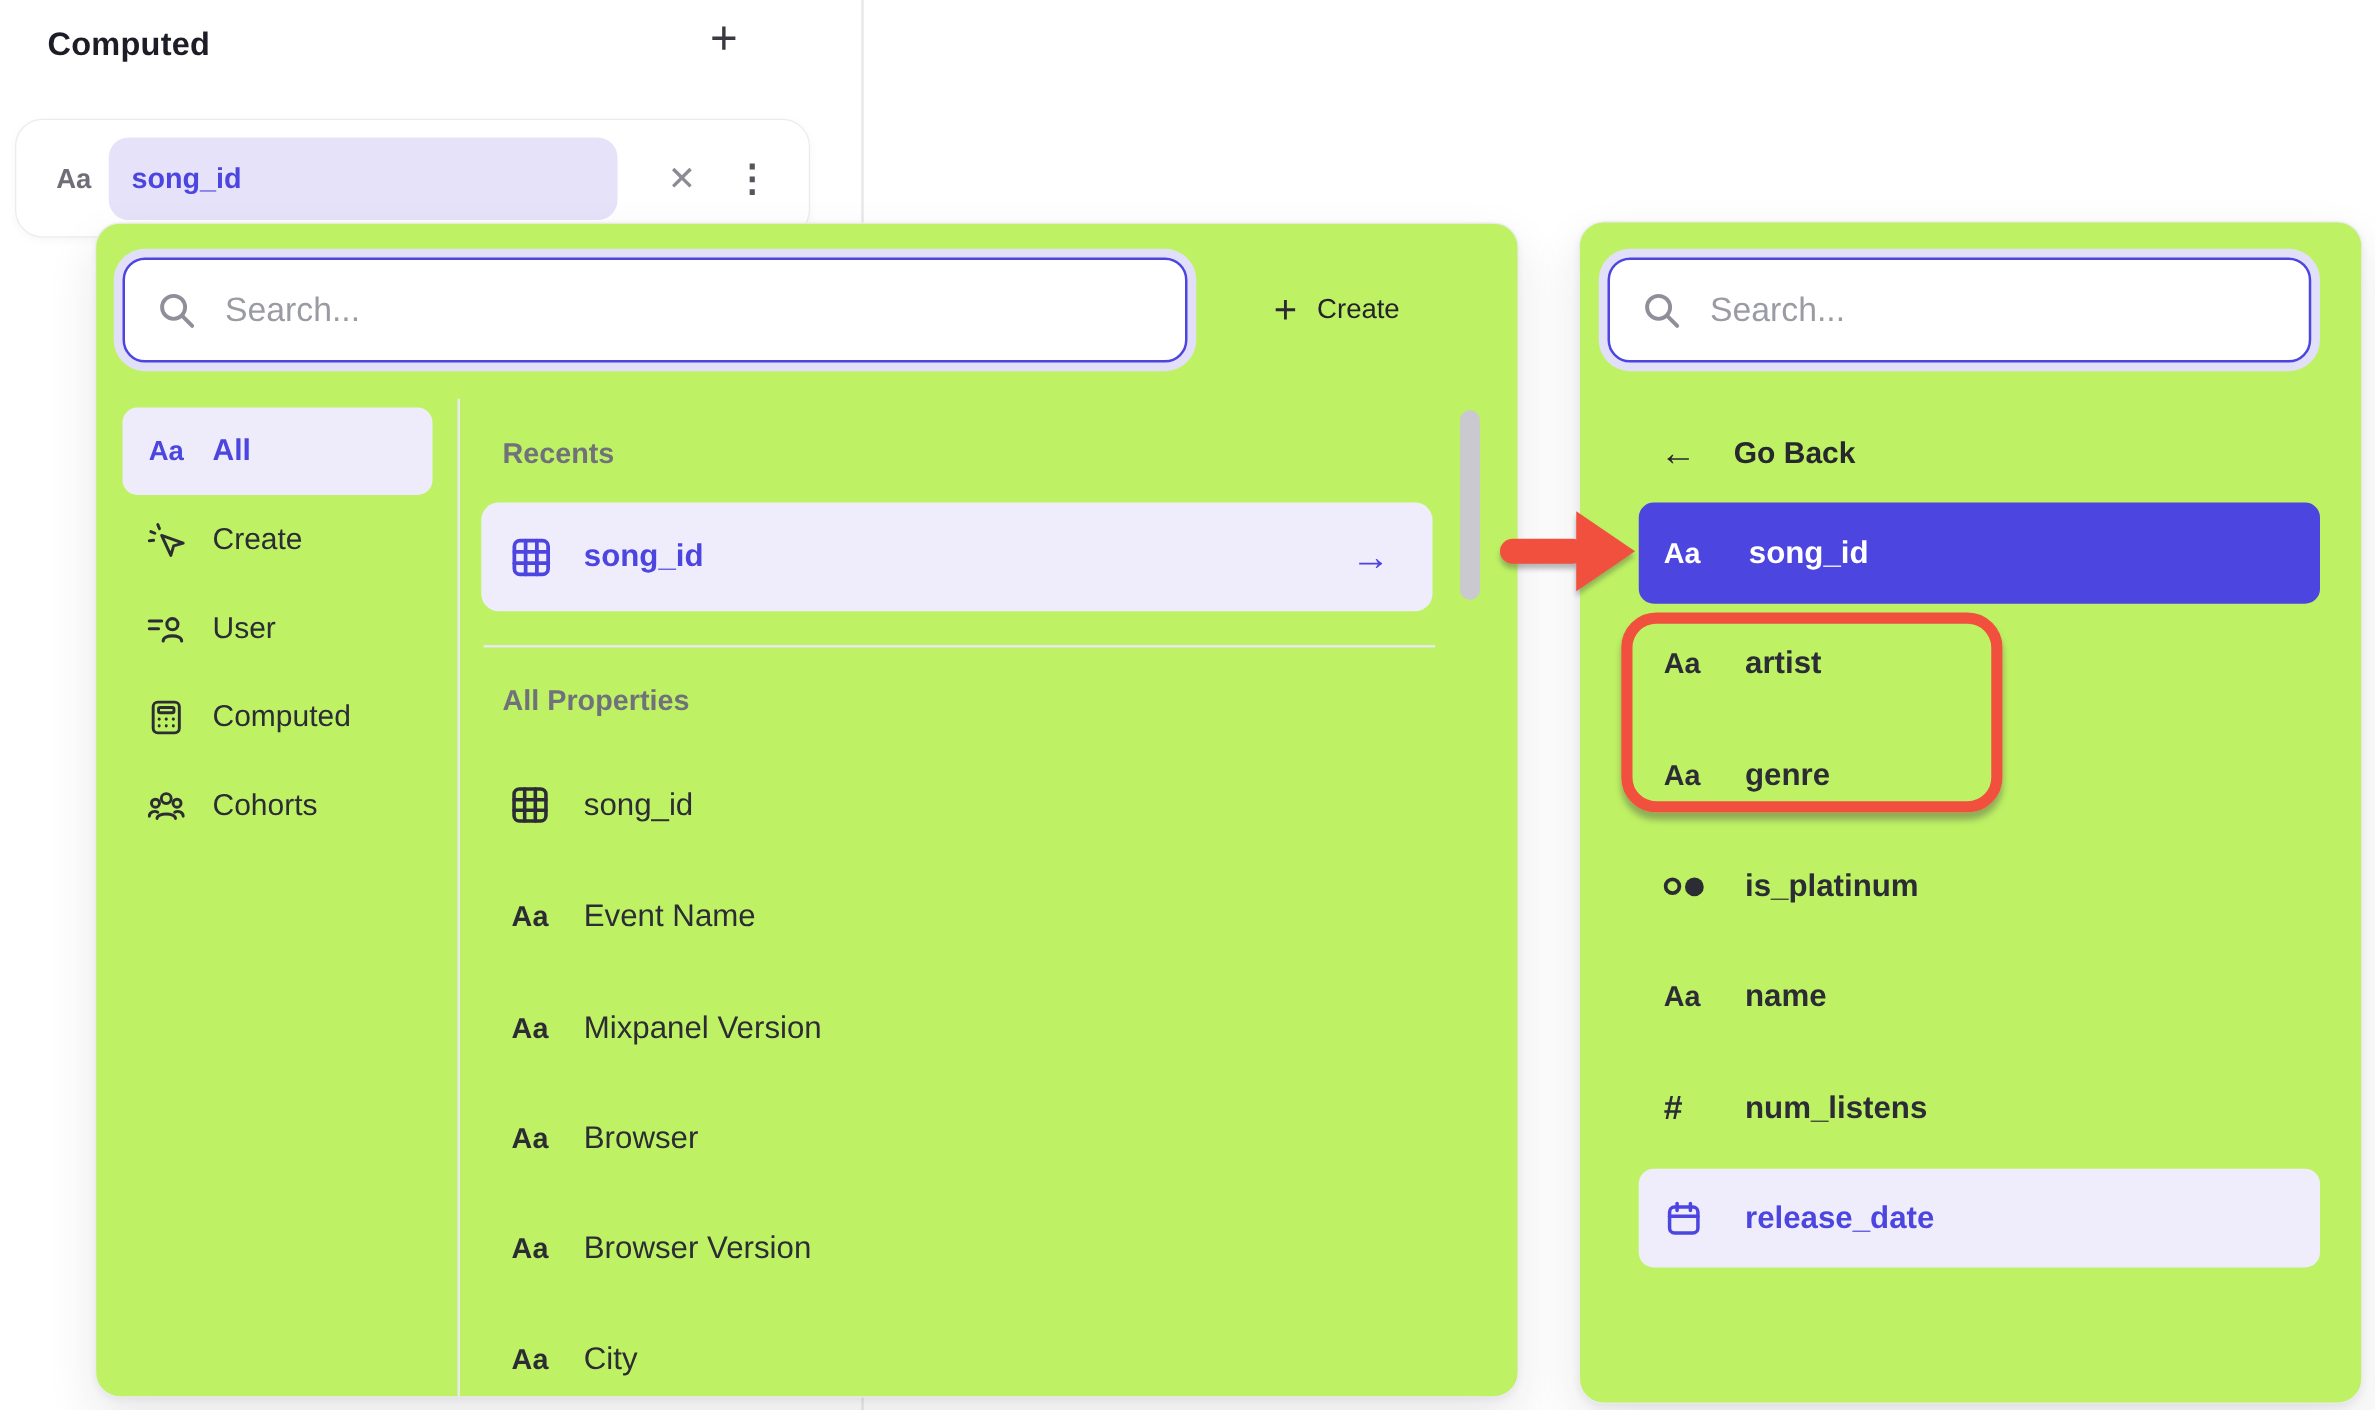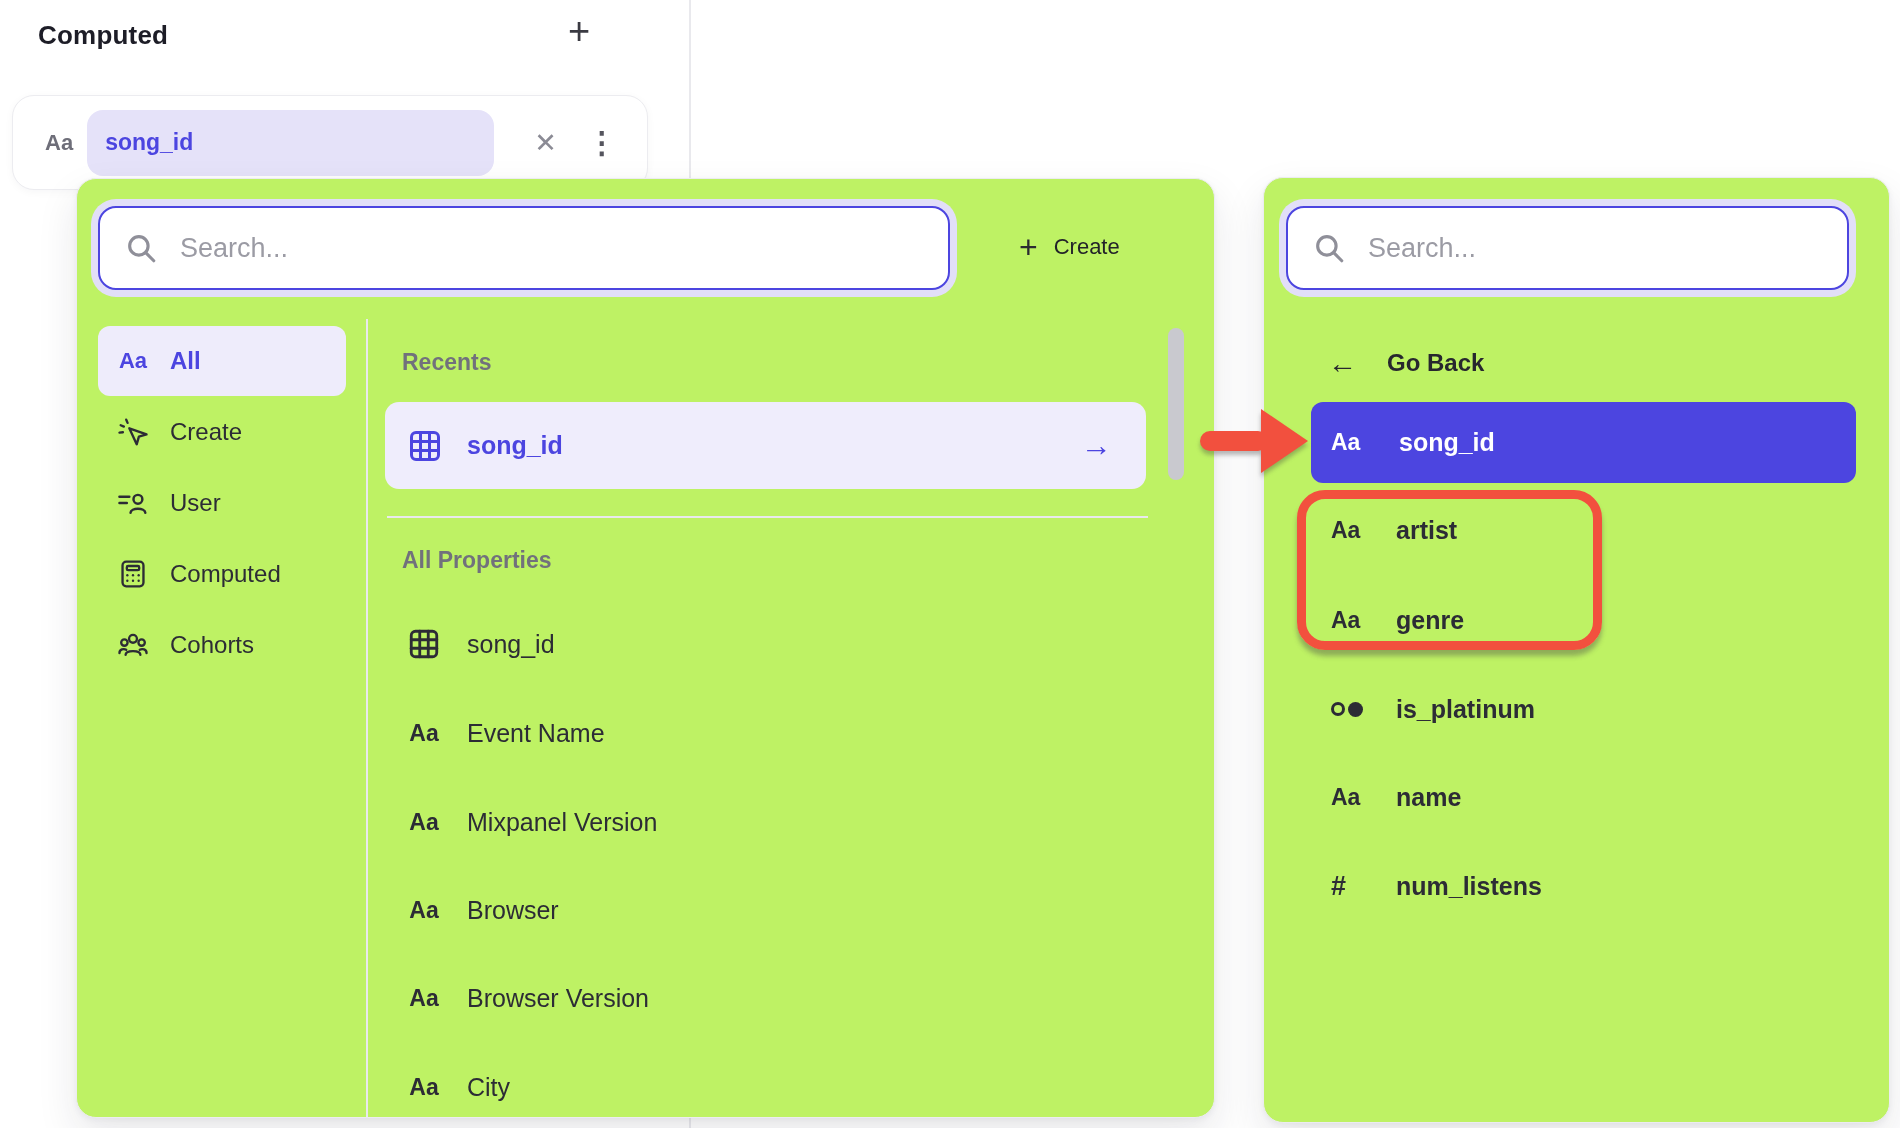--- a/index.html
+++ b/index.html
@@ -308,19 +308,30 @@
     <span class="lbl">name</span>
   </div>
 
   <div class="r-row" style="top:678px;height:60px;">
     <span class="ic">
         <span class="glyph" style="font-size:27px;">#</span>
       </span>
     <span class="lbl">num_listens</span>
   </div>
 
+  <div class="r-row hov" style="top:757px;height:79px;">
+    <span class="ic">
+      <svg width="32" height="32" viewBox="0 0 24 24" fill="none" stroke="#4C45E0" stroke-width="2.1" stroke-linecap="round">
+        <rect x="3.5" y="5" width="17" height="15.5" rx="3"></rect>
+        <line x1="8" y1="2.8" x2="8" y2="7"></line>
+        <line x1="16" y1="2.8" x2="16" y2="7"></line>
+        <line x1="3.5" y1="10.5" x2="20.5" y2="10.5"></line>
+      </svg>
+    </span>
+    <span class="lbl">release_date</span>
+  </div>
 </div>
 
 <div class="abs anno-box"></div>
 <svg class="abs anno-arrow" width="112" height="74" viewBox="0 0 112 74">
   <rect x="2" y="27" width="68" height="20" rx="10" fill="#F2503E"></rect>
   <polygon points="63,5 110,37 63,69" fill="#F2503E"></polygon>
 </svg>
 
 </body></html>

